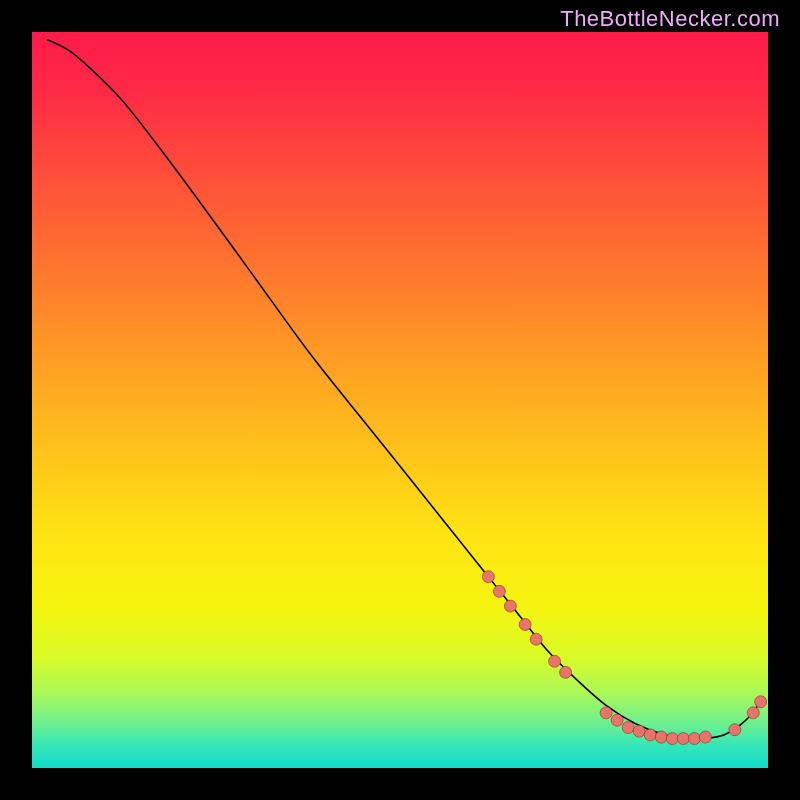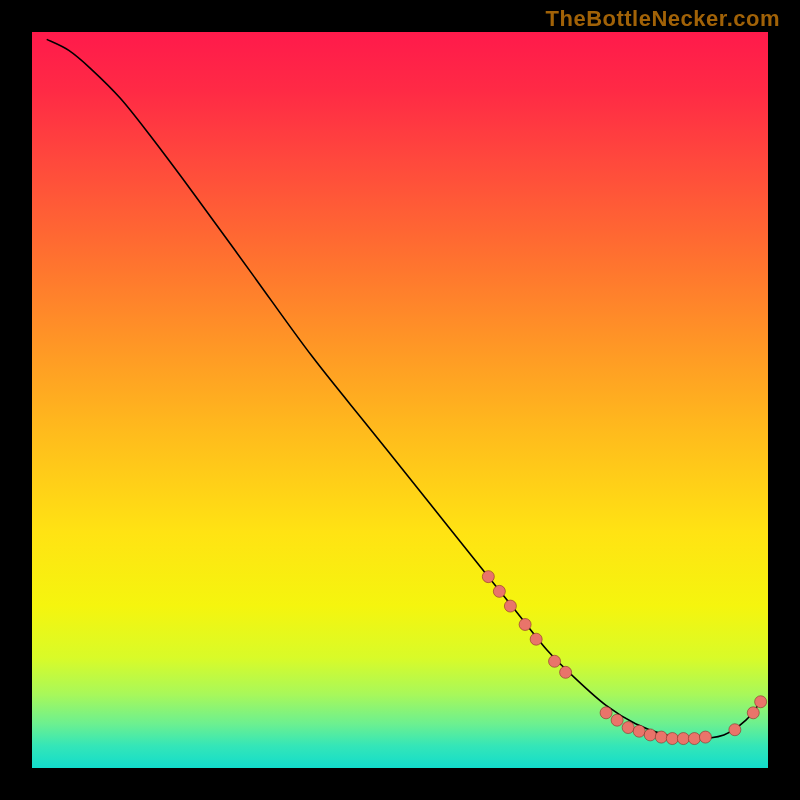--- a/index.html
+++ b/index.html
@@ -14,23 +14,23 @@
   .frame {
     position: relative;
     width: 800px;
     height: 800px;
     background: #000;
   }
   .watermark {
     position: absolute;
     top: 6px;
     right: 20px;
-    color: #a16207;
+    color: #f0abfc;
     font-size: 22px;
-    font-weight: 700;
+    font-weight: 400;
     letter-spacing: 0.5px;
     z-index: 5;
   }
   .plot {
     position: absolute;
     left: 32px;
     top: 32px;
     width: 736px;
     height: 736px;
     display: block;

